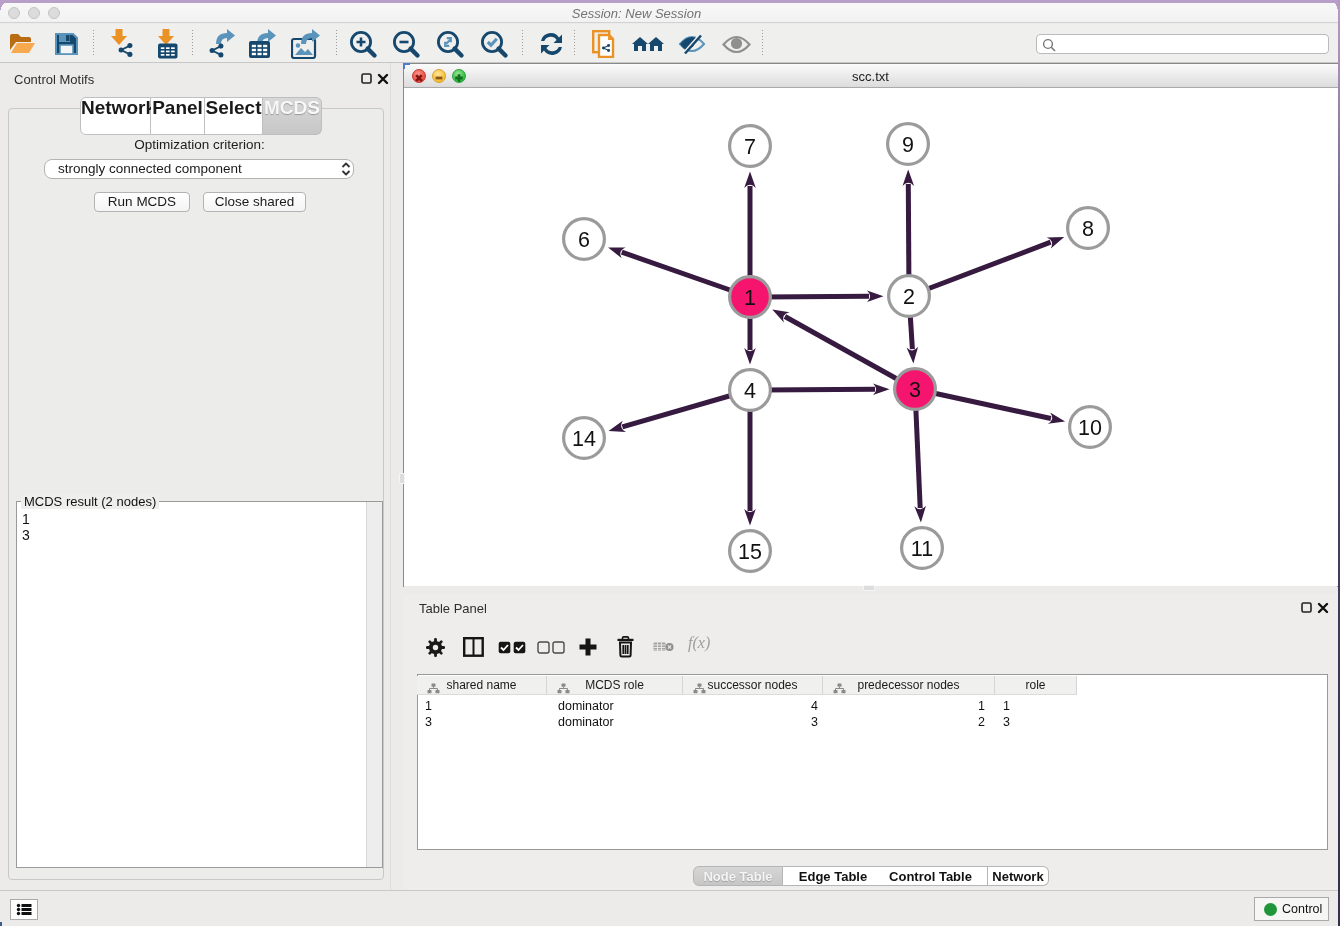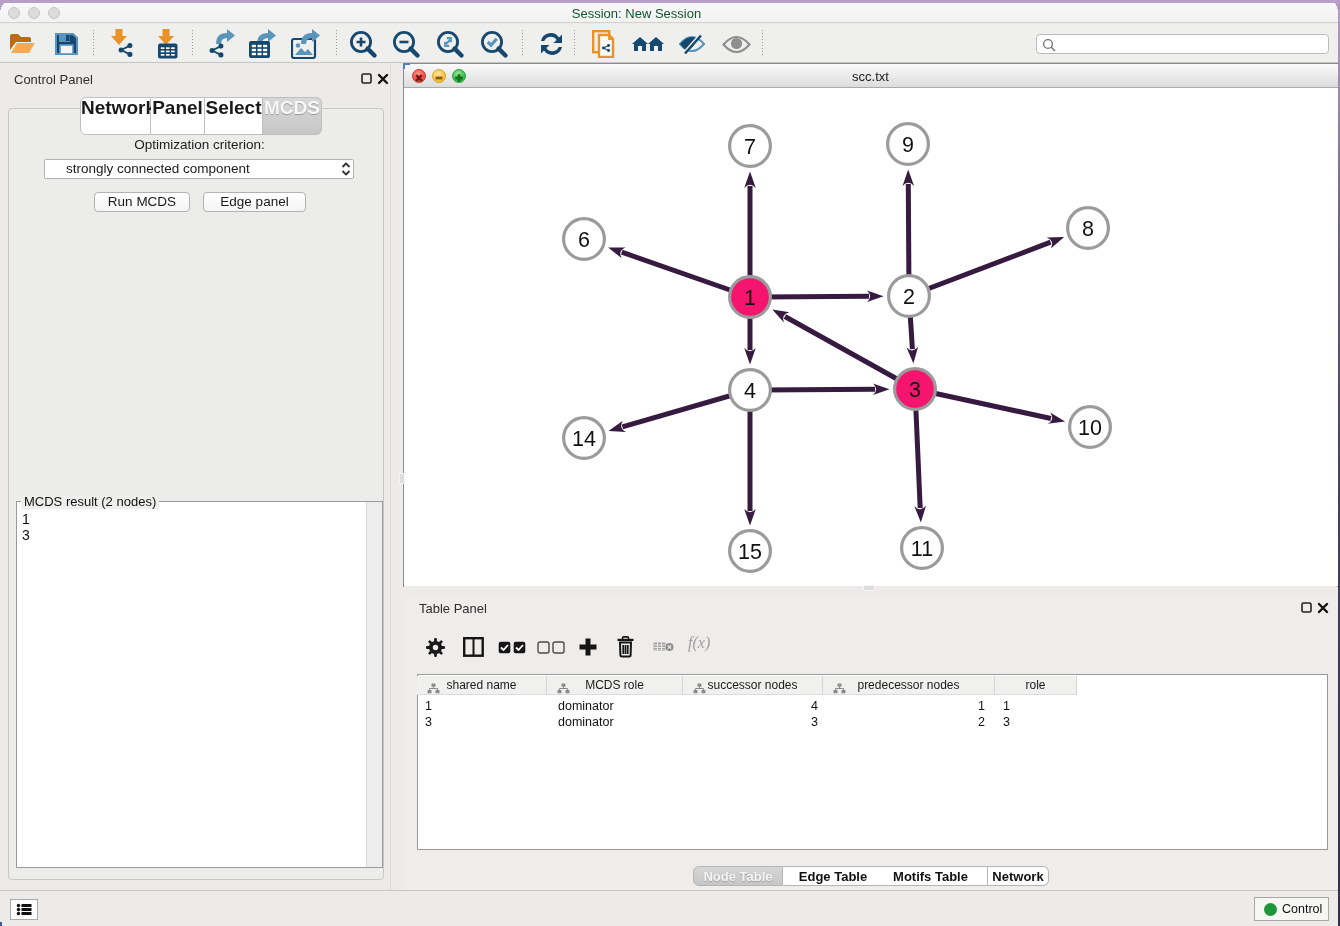--- a/index.html
+++ b/index.html
@@ -11,37 +11,37 @@
   background:linear-gradient(#b49cc6 0%, #a48cb4 8%, #6d5f86 25%, #4c4668 45%, #3c3857 70%, #33304c 100%); }
 #wallTop { left:0; top:0; width:1340px; height:3px; background:#b79fc7; }
 #wallBL { left:0; top:922px; width:2px; height:4px; background:#3e5c8e; }
 #winTL { left:0; top:0; width:10px; height:10px; background:radial-gradient(circle at 10px 10px, transparent 9px, #b79fc7 9px); }
 #winTR { left:1329px; top:0; width:9px; height:9px; background:radial-gradient(circle at 0px 9px, transparent 8px, #b79fc7 8px); }
 
 #titlebar { left:0; top:3px; width:1338px; height:20px;
   background:linear-gradient(#f8f8f8,#f2f2f2); border-bottom:1px solid #d2d2d2; }
 .tl { position:absolute; width:12px; height:12px; border-radius:50%; top:7px;
   background:#dcdcdc; border:1px solid #c5c5c5; }
-#title { left:0; top:6px; width:1273px; text-align:center; font-size:13px; color:#14532d; }
+#title { left:0; top:6px; width:1273px; text-align:center; font-size:13px; color:#737373;font-style:italic; }
 
 #toolbar { left:0; top:24px; width:1338px; height:39px; background:#efefee; border-bottom:1px solid #c6c6c6; }
 .tsep { position:absolute; top:30px; width:1px; height:27px;
   background-image:repeating-linear-gradient(#9a9a9a 0 1px, transparent 1px 3px); }
 .ticon { position:absolute; top:29px; }
 #search { left:1036px; top:34px; width:293px; height:20px; background:#fff;
   border:1px solid #bbb; border-radius:4px; }
 
 #cp-title { left:14px; top:72px; font-size:13px; color:#2e2e2e; }
 #cp-pane { left:8px; top:108px; width:376px; height:772px; background:#ececeb;
   border:1px solid #c8c8c7; border-radius:4px; }
 .tab { position:absolute; top:97px; height:38px; background:#fff; border:1px solid #bfbfbf;
   font-size:19px; font-weight:bold; color:#1a1a1a; text-align:center; line-height:20px; }
 #opt-label { left:8px; top:137px; width:383px; text-align:center; font-size:13.5px; color:#1c1c1c; }
 #dropdown { left:44px; top:159px; width:310px; height:20px; background:#fff; border:1px solid #b3b3b3;
-  border-radius:2px; font-size:13.5px; color:#1a1a1a; line-height:18px; padding-left:21px; }
+  border-radius:8px; font-size:13.5px; color:#1a1a1a; line-height:18px; padding-left:13px; }
 .btn { position:absolute; top:192px; height:20px; background:linear-gradient(#fff,#f4f4f4);
   border:1px solid #b3b3b3; border-radius:4px; font-size:13.5px; color:#1a1a1a;
   text-align:center; line-height:18px; }
 #result-box { left:16px; top:501px; width:367px; height:367px; background:#fff; border:1px solid #9a9a9a; }
 #result-legend { left:21px; top:494px; background:#eeeeed; font-size:13px; color:#111; padding:0 3px; }
 #result-scroll { left:366px; top:502px; width:16px; height:365px; background:#ededed; border-left:1px solid #d8d8d8; }
 #result-items { left:22px; top:511px; font-size:14px; color:#111; line-height:16px; }
 
 #netframe { left:403px; top:63px; width:935px; height:524px; border:1px solid #8a8a8a; border-bottom:none; }
 #net-tbar { left:404px; top:64px; width:934px; height:24px;
@@ -208,40 +208,40 @@
 <div class="tsep" style="left:336px;"></div>
 <div class="tsep" style="left:522px;"></div>
 <div class="tsep" style="left:574px;"></div>
 <div class="tsep" style="left:762px;"></div>
 <div class="abs" id="search"></div>
 <svg class="abs" style="left:1042px;top:38px;" width="15" height="15" viewBox="0 0 15 15">
     <circle cx="6" cy="6" r="4.4" fill="none" stroke="#777" stroke-width="1.4"></circle>
     <line x1="9.3" y1="9.3" x2="13" y2="13" stroke="#777" stroke-width="1.6"></line>
   </svg>
 
-<div class="abs" id="cp-title">Control Panel</div>
+<div class="abs" id="cp-title">Control Motifs</div>
 <svg class="abs" style="left:361px;top:73px;" width="11" height="11" viewBox="0 0 11 11">
     <rect x="1" y="1" width="9" height="9" fill="none" stroke="#222" stroke-width="1.6" rx="1.5"></rect>
   </svg>
 <svg class="abs" style="left:377px;top:73px;" width="12" height="12" viewBox="0 0 12 12">
     <path d="M2,2 L10,10 M10,2 L2,10" stroke="#111" stroke-width="2.4" stroke-linecap="round"></path>
   </svg>
 <div class="abs" id="cp-pane"></div>
 <div class="tab" style="left:80px;width:71px;border-radius:6px 0 0 6px;">Network</div>
 <div class="tab" style="left:151px;width:54px;border-left:none;">Panel</div>
 <div class="tab" style="left:205px;width:58px;border-left:none;">Select</div>
 <div class="tab" style="left:263px;width:59px;border-left:none;border-radius:0 6px 6px 0;background:linear-gradient(#d8d8d8,#c7c7c7);color:#f8f8f8;text-shadow:0 1px 1px #999;">MCDS</div>
 <div class="abs" id="opt-label">Optimization criterion:</div>
 <div class="abs" id="dropdown">strongly connected component</div>
 <svg class="abs" style="left:340px;top:162px;" width="12" height="14" viewBox="0 0 12 14">
     <path d="M2.5,5 L6,1.5 L9.5,5" fill="none" stroke="#333" stroke-width="1.8" stroke-linejoin="round"></path>
     <path d="M2.5,9 L6,12.5 L9.5,9" fill="none" stroke="#333" stroke-width="1.8" stroke-linejoin="round"></path>
   </svg>
 <div class="btn" style="left:94px;width:96px;">Run MCDS</div>
-<div class="btn" style="left:203px;width:103px;">Edge panel</div>
+<div class="btn" style="left:203px;width:103px;">Close shared</div>
 <div class="abs" id="result-box"></div>
 <div class="abs" id="result-scroll"></div>
 <div class="abs" id="result-legend">MCDS result (2 nodes)</div>
 <div class="abs" id="result-items">1<br>3</div>
 
 <div class="abs" id="cp-edge"></div>
 <div class="abs" id="netframe"></div>
 <div class="abs" id="net-tbar"></div>
 <div class="abs" id="net-title">scc.txt</div>
 <div class="fl" style="left:412px;background:radial-gradient(circle at 5px 4px,#f99990,#ef4a40 65%,#d8352c);border:1px solid #c23b33;"><svg width="12" height="12" viewBox="0 0 12 12">
@@ -421,21 +421,21 @@
 <div class="td" style="left:683px;top:698px;width:135px;text-align:right;">4</div>
 <div class="td" style="left:823px;top:698px;width:162px;text-align:right;">1</div>
 <div class="td" style="left:1003px;top:698px;">1</div>
 <div class="td" style="left:425px;top:714px;">3</div>
 <div class="td" style="left:558px;top:714px;">dominator</div>
 <div class="td" style="left:683px;top:714px;width:135px;text-align:right;">3</div>
 <div class="td" style="left:823px;top:714px;width:162px;text-align:right;">2</div>
 <div class="td" style="left:1003px;top:714px;">3</div>
 <div class="btab" style="left:693px;width:90px;border:1px solid #b5b5b5;border-radius:6px 0 0 6px;background:linear-gradient(#d6d6d6,#c6c6c6);color:#f5f5f5;text-shadow:0 1px 1px #9d9d9d;font-weight:bold;">Node Table</div>
 <div class="btab" style="left:783px;width:101px;border:1px solid #b5b5b5;border-left:none;background:#fff;color:#111;font-weight:bold;">Edge Table</div>
-<div class="btab" style="left:874px;width:114px;border:1px solid #b5b5b5;border-left:none;background:#fff;color:#111;font-weight:bold;">Motifs Table</div>
+<div class="btab" style="left:874px;width:114px;border:1px solid #b5b5b5;border-left:none;background:#fff;color:#111;font-weight:bold;">Control Table</div>
 <div class="btab" style="left:988px;width:61px;border:1px solid #b5b5b5;border-radius:0 6px 6px 0;border-left:none;background:#fff;color:#111;font-weight:bold;">Network</div>
 <div class="abs" id="statusbar"></div>
 <div class="abs" id="st-btn"><svg width="26" height="19" viewBox="0 0 26 19">
       <g fill="#111">
         <circle cx="7.5" cy="5.5" r="1.7"></circle>
         <rect x="10.5" y="4" width="10" height="3"></rect>
         <circle cx="7.5" cy="9.5" r="1.7"></circle>
         <rect x="10.5" y="8" width="10" height="3"></rect>
         <circle cx="7.5" cy="13.5" r="1.7"></circle>
         <rect x="10.5" y="12" width="10" height="3"></rect>

